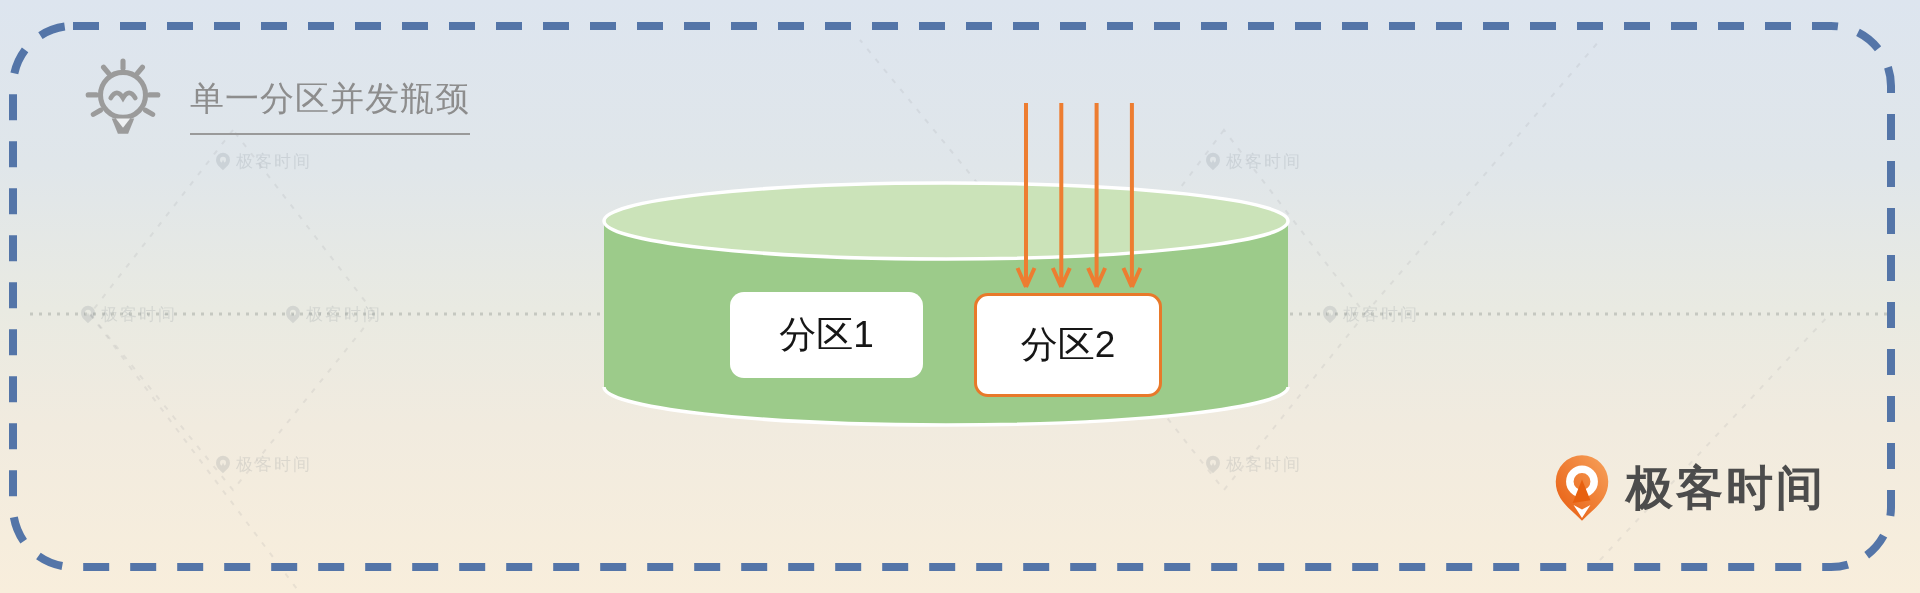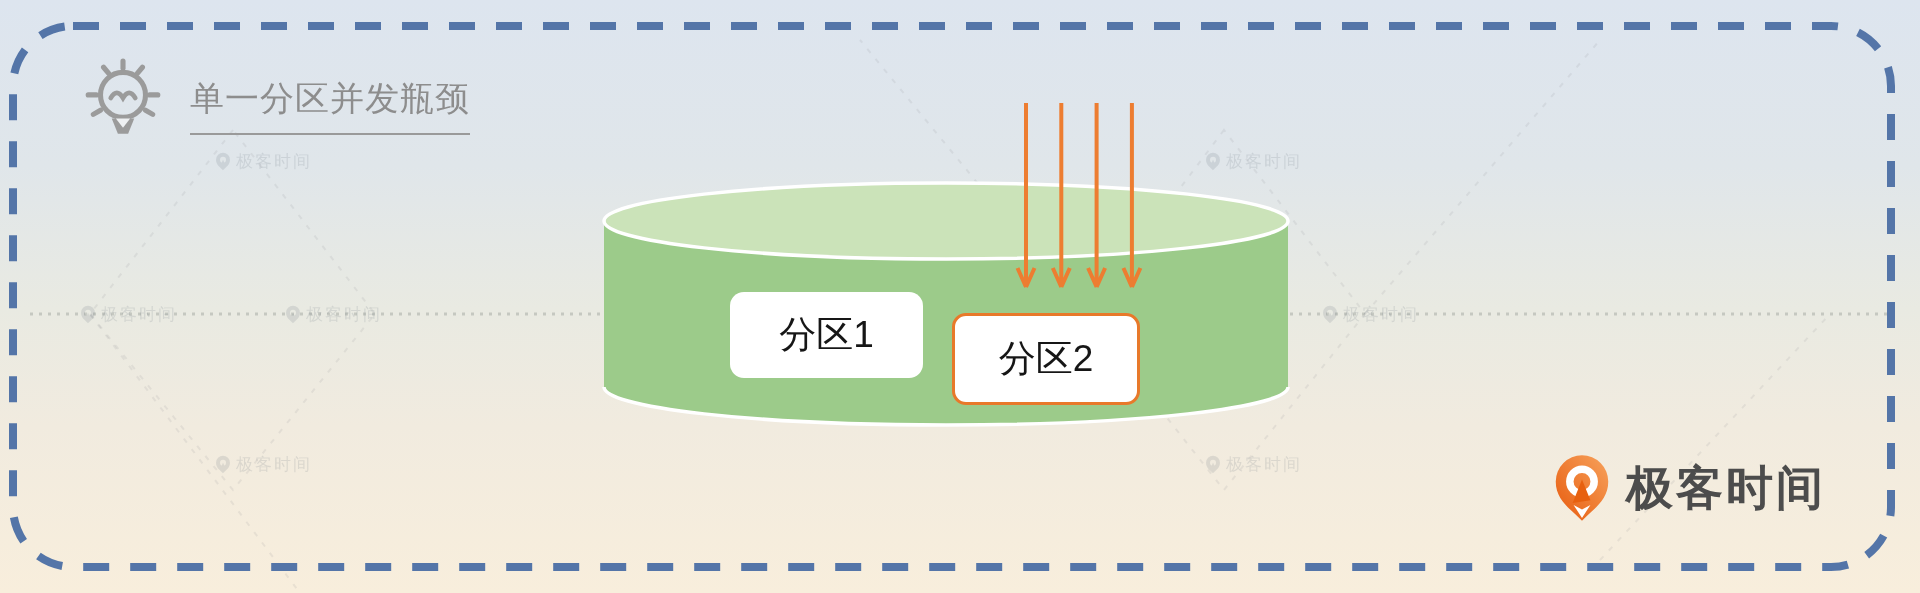--- a/index.html
+++ b/index.html
@@ -15,21 +15,21 @@
     position:absolute;display:flex;align-items:center;gap:5px;
     color:#64707c;opacity:.16;font-size:17px;letter-spacing:2px;white-space:nowrap;
   }
   .cylinder-svg{position:absolute;left:600px;top:178px;z-index:2;}
   .partition-box{
     position:absolute;z-index:3;background:#ffffff;border-radius:14px;
     display:flex;align-items:center;justify-content:center;
     font-size:37px;color:#161616;
   }
   .p1{left:730px;top:292px;width:193px;height:86px;}
-  .p2{left:952px;top:293px;width:188px;height:92px;border:3px solid #e8792a;box-sizing:border-box;margin-top:20px;}
+  .p2{left:974px;top:293px;width:188px;height:104px;border:3px solid #e8792a;box-sizing:border-box;}
   .arrows-svg{position:absolute;left:1005px;top:98px;z-index:4;}
   .callout{position:absolute;left:82px;top:56px;z-index:5;display:flex;align-items:flex-start;justify-content:space-between;}
   .callout-title{
     margin-left:26px;margin-top:20px;font-size:34px;color:#8d8d8d;
     padding-bottom:11px;border-bottom:2px solid #9a9a9a;letter-spacing:1px;white-space:nowrap;
   }
   .brand{position:absolute;left:1552px;top:452px;z-index:5;display:flex;align-items:center;}
   .brand-text{margin-left:14px;font-size:47px;font-weight:600;color:#4c4c4c;letter-spacing:3px;white-space:nowrap;}
   .frame-svg{z-index:6;pointer-events:none;}
 </style>

